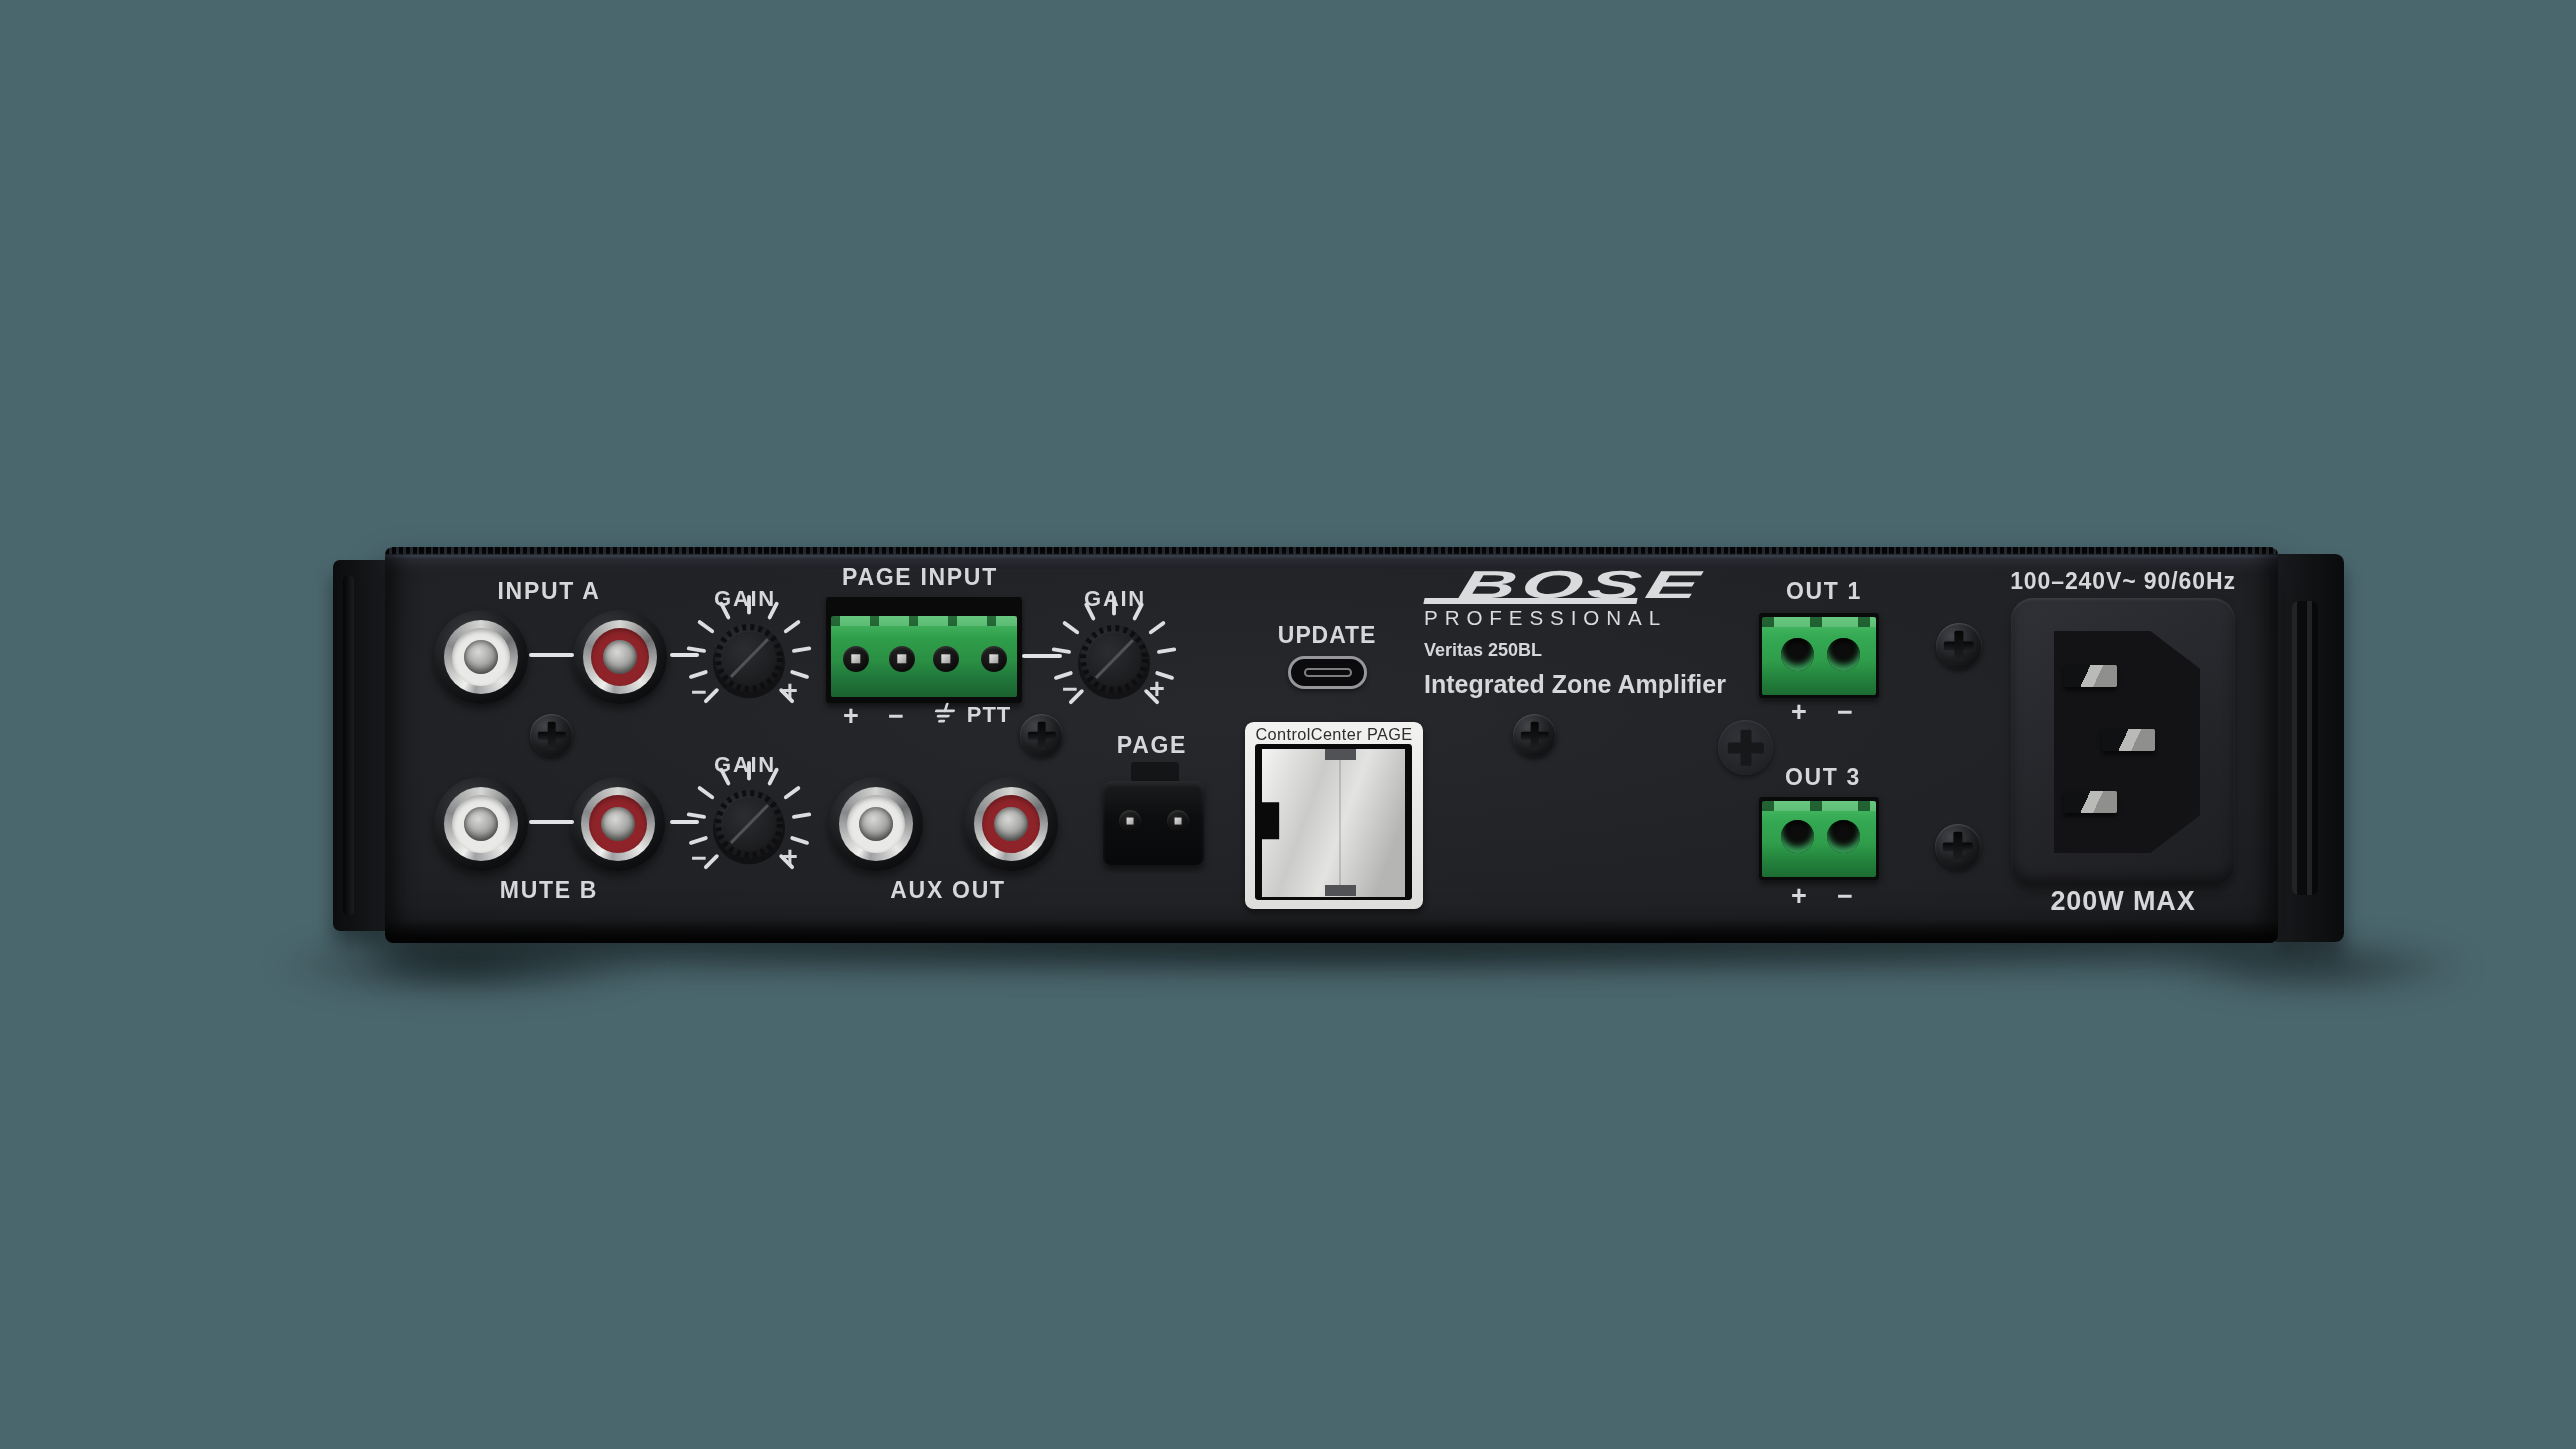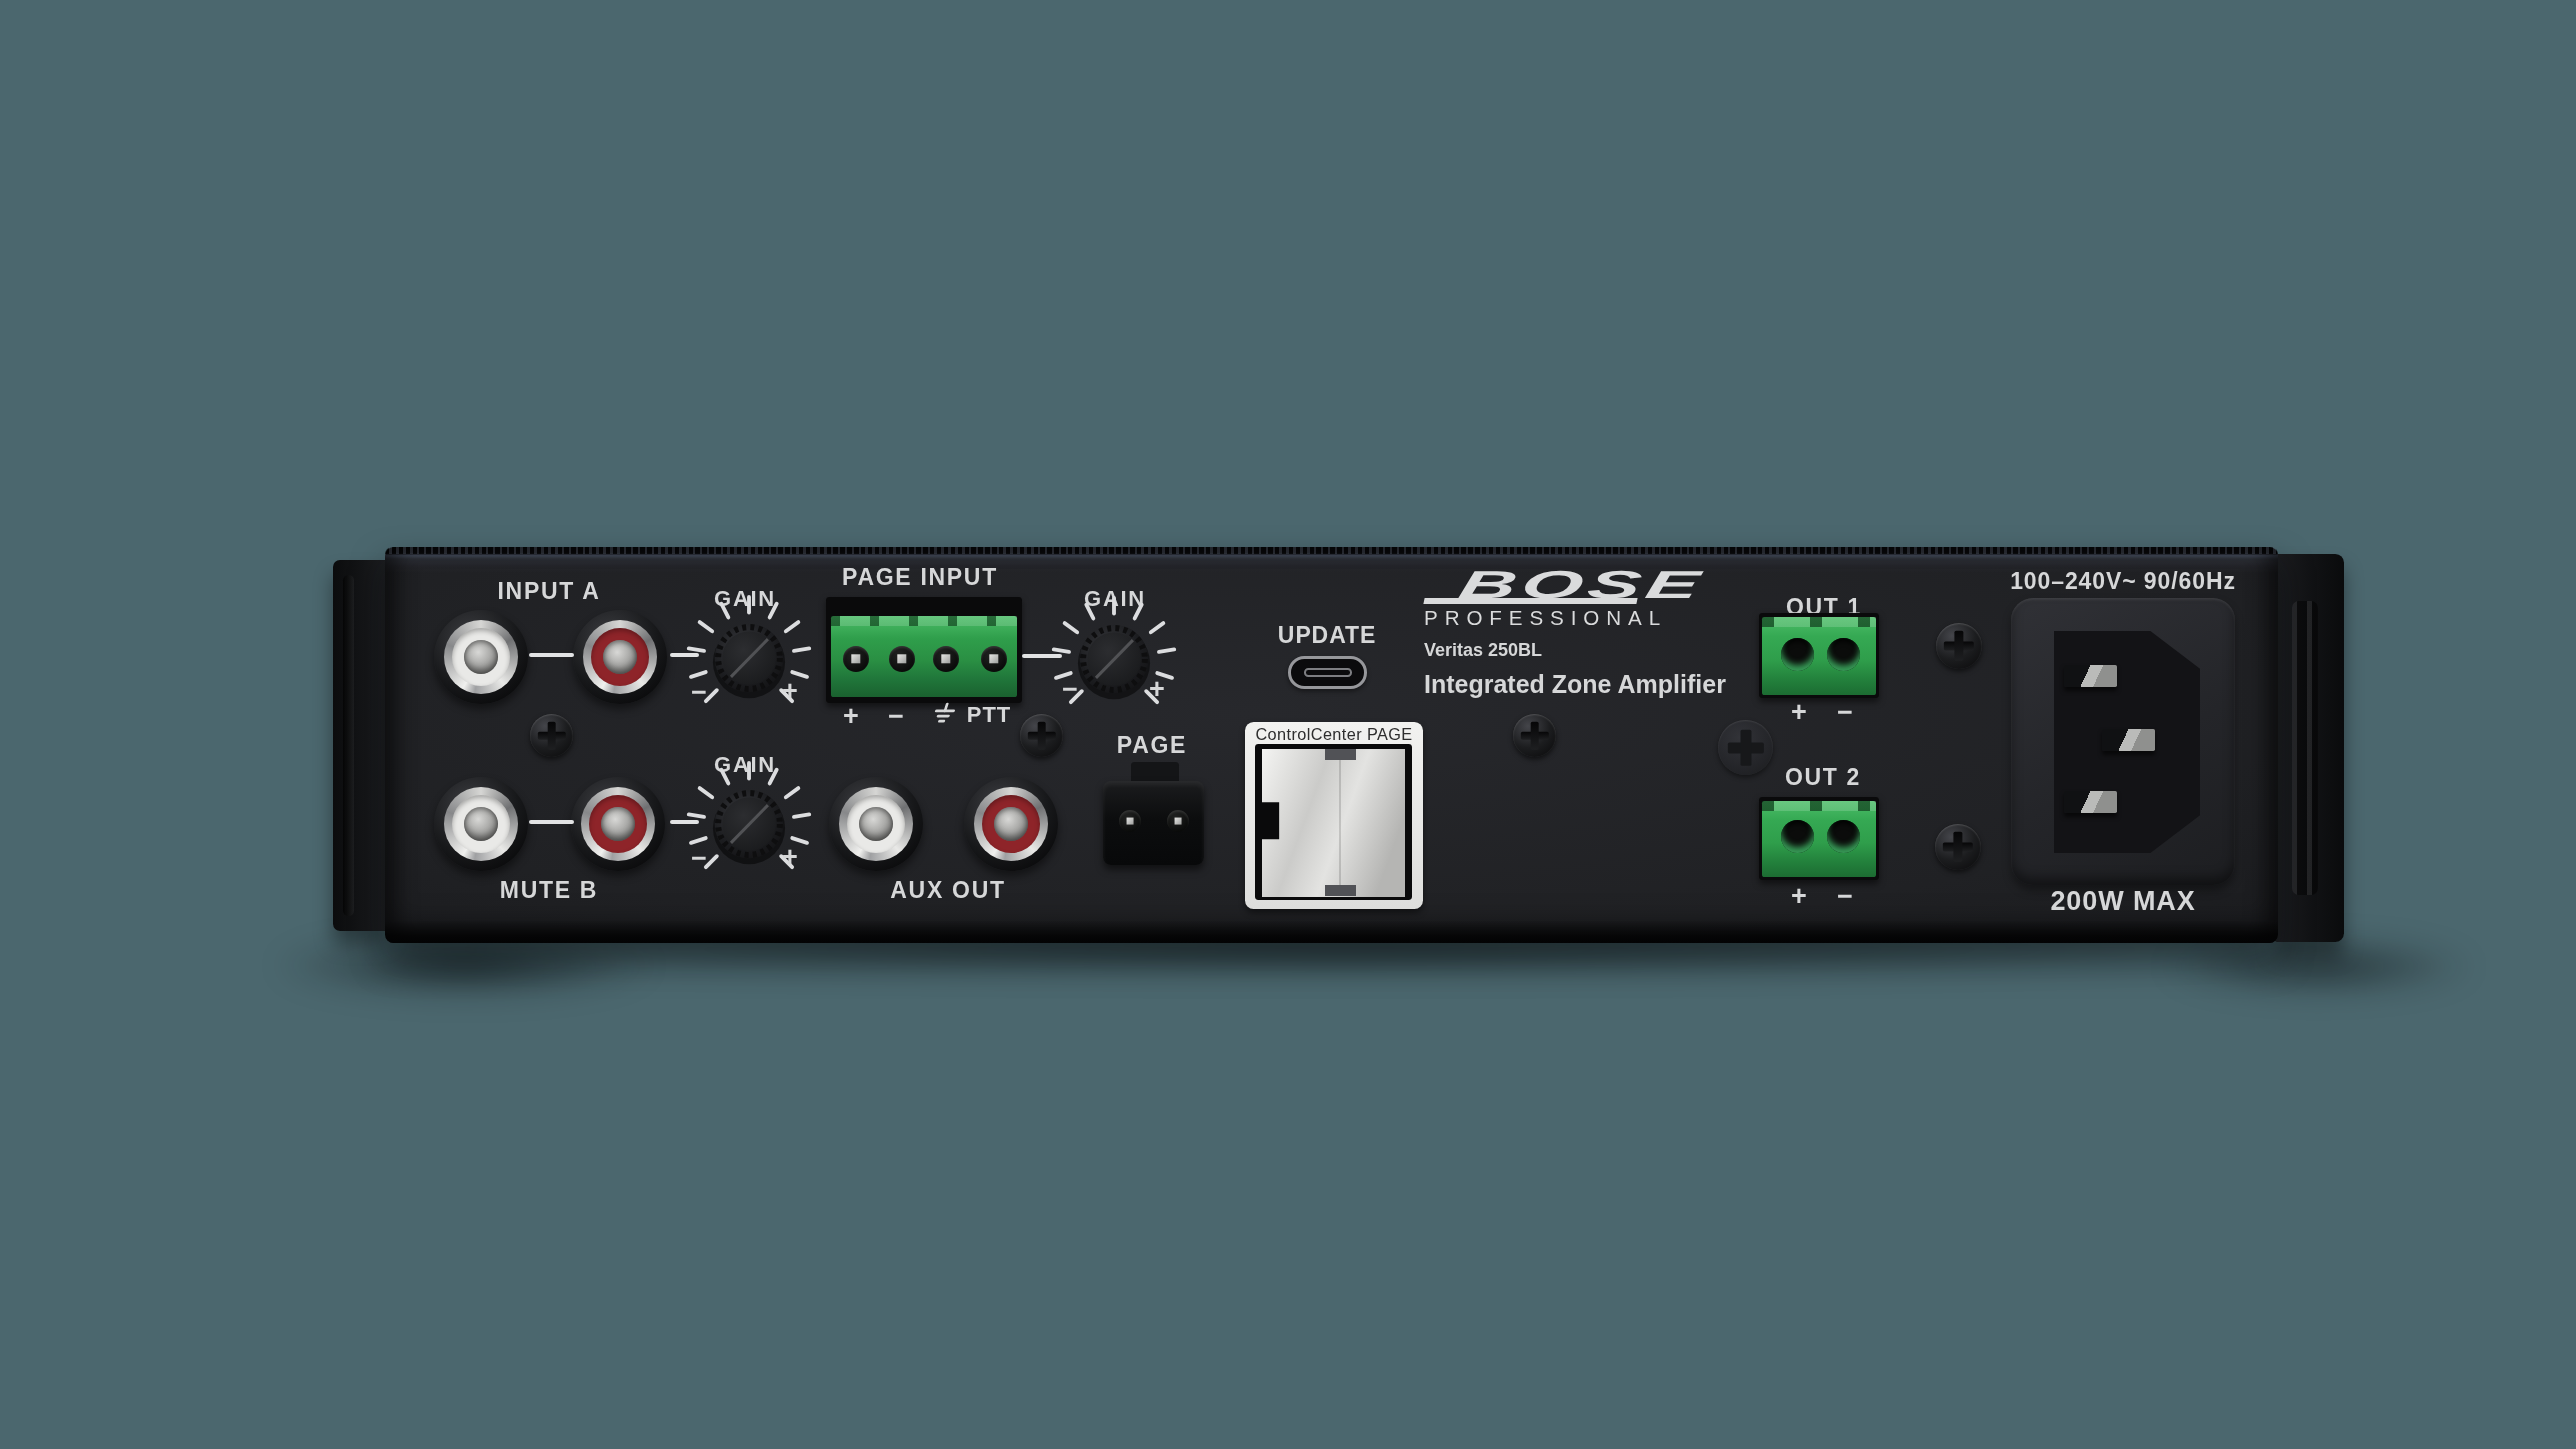--- a/index.html
+++ b/index.html
@@ -245,30 +245,30 @@
   <div class="usbc">
     <div class="usbc-slot"></div>
   </div>
 
   <div class="bose-word">BOSE</div>
   <div class="bose-underline"></div>
   <div class="bose-pro">PROFESSIONAL</div>
   <div class="model-1">Veritas 250BL</div>
   <div class="model-2">Integrated Zone Amplifier</div>
 
-  <div class="lbl" style="left:1824px; top:591px;margin-top:16px;">OUT 1</div>
+  <div class="lbl" style="left:1824px; top:591px;">OUT 1</div>
   <div class="outc" style="top:613px; height:85px;">
     <div class="outc-body"></div>
     <div class="out-hole" style="left:22px; top:25px;"></div>
     <div class="out-hole" style="left:68px; top:25px;"></div>
   </div>
   <div class="lbl sign" style="left:1799px; top:712px;">+</div>
   <div class="lbl sign" style="left:1845px; top:712px;">−</div>
 
-  <div class="lbl" style="left:1823px; top:777px;">OUT 2</div>
+  <div class="lbl" style="left:1823px; top:777px;">OUT 3</div>
   <div class="outc" style="top:797px; height:83px;">
     <div class="outc-body"></div>
     <div class="out-hole" style="left:22px; top:23px;"></div>
     <div class="out-hole" style="left:68px; top:23px;"></div>
   </div>
   <div class="lbl sign" style="left:1799px; top:896px;">+</div>
   <div class="lbl sign" style="left:1845px; top:896px;">−</div>
 
   <div class="lbl" style="left:2123px; top:581px; letter-spacing:0.9px;">100–240V~ 90/60Hz</div>
   <div class="inlet-plate">

